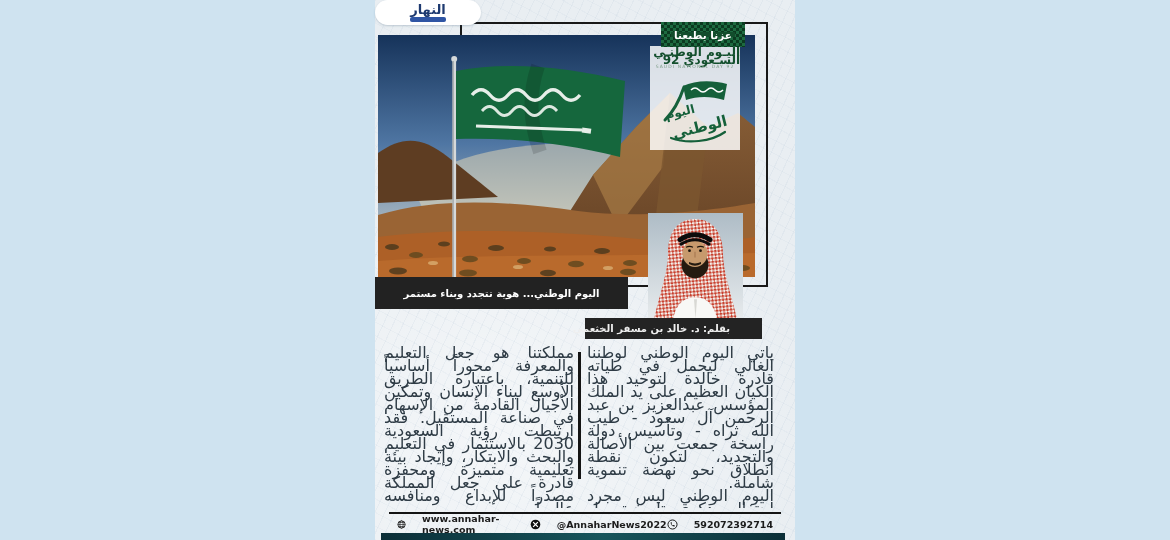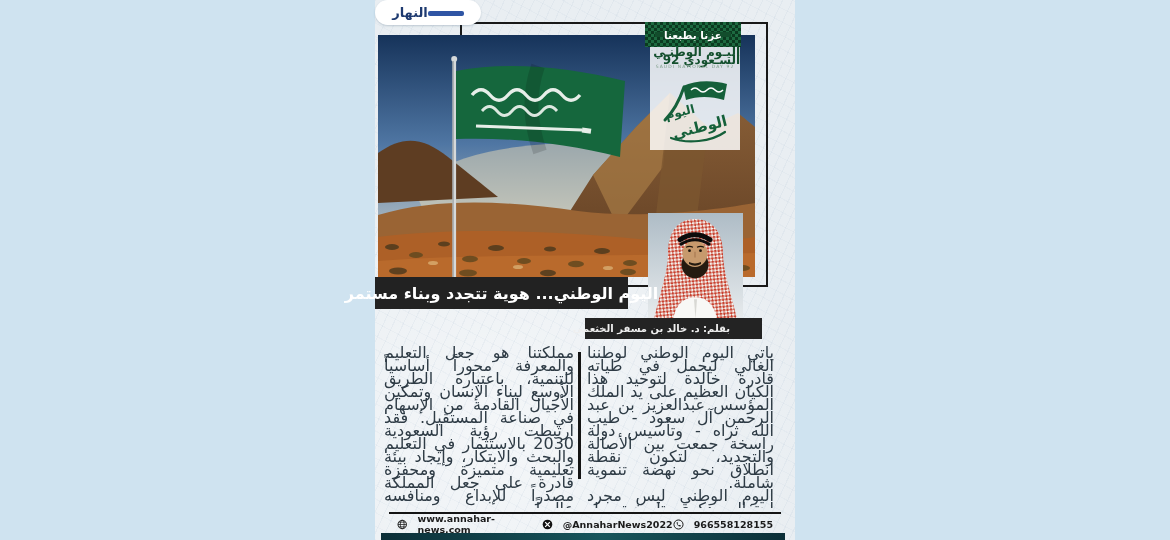--- a/index.html
+++ b/index.html
@@ -18,39 +18,39 @@
       repeating-linear-gradient(28deg, rgba(150,175,200,0.07) 0 1px, transparent 1px 12px),
       radial-gradient(circle at 30% 80%, rgba(255,255,255,0.5), transparent 60%);
   }
   .abs { position:absolute; }
 
   
   .logo-card {
     left:0; top:9; width:106px; height:25px;
     background:#ffffff; border-radius:13px;
     box-shadow:0 1px 2px rgba(60,90,120,0.25);
-    display:flex; flex-direction:row; align-items:center; justify-content:center;
+    display:flex; flex-direction:column; align-items:center; justify-content:center;
     z-index:6;
   }
   .logo-text { color:#1e3a70; font-weight:bold; font-size:13px; line-height:13px; }
   .logo-underbar { width:36px; height:5px; background:#2f55a4; border-radius:2px; margin-top:1px; }
 
   
   .frame {
     left:85px; top:22px; width:308px; height:265px;
     border:2.4px solid #181818; z-index:1;
   }
 
   
   .photo { left:3px; top:35px; width:377px; height:242px; z-index:2; }
   .photo svg { display:block; width:100%; height:100%; }
 
   
   .badge {
-    left:270px; top:22px; width:96px; height:25px; z-index:5;
+    left:286px; top:22px; width:84px; height:25px; z-index:5;
     background:repeating-conic-gradient(#0b3a20 0% 25%, #1d6a40 0% 50%);
     background-size:6px 6px; padding:10px;
   }
   .badge-inner {
     width:100%; height:100%; background:#124d2c;
     display:flex; align-items:center; justify-content:center;
   }
   .badge-inner span { color:#ffffff; font-weight:bold; font-size:10.5px; }
 
   
@@ -67,21 +67,21 @@
   
   .portrait { left:273px; top:213px; width:95px; height:106px; z-index:3; }
   .portrait svg { display:block; width:100%; height:100%; }
 
   
   .headline-bar {
     left:0; top:277px; width:253px; height:32px; z-index:4;
     background:#222222; display:flex; align-items:center; justify-content:center;
   }
   .headline-bar span {
-    color:#ffffff; font-weight:bold; font-size:16px; direction:rtl; white-space:nowrap;
+    color:#ffffff; font-weight:bold; font-size:10px; direction:rtl; white-space:nowrap;
   }
 
   
   .byline-bar {
     left:210px; top:318px; width:177px; height:21px; z-index:5;
     background:#232323; display:flex; align-items:center; justify-content:flex-end;
     padding-right:32px;
   }
   .byline-bar span { color:#efefef; font-size:10px; font-weight:bold; direction:rtl; white-space:nowrap; }
 
@@ -96,21 +96,21 @@
   .col-right { left:212px; width:187px; }
   .col-left  { left:9px;  width:190px; }
 
   
   .footer-line { left:14px; top:512px; width:392px; height:2.4px; background:#141414; }
   .footer-row {
     left:14px; top:516px; width:392px; height:16px;
     display:flex; align-items:center; justify-content:space-between;
     padding:0 8px;
   }
-  .footer-item { display:flex; align-items:center; gap:10px; }
+  .footer-item { display:flex; align-items:center; gap:16px; }
   .footer-item svg { width:11px; height:11px; }
   .footer-item span { font-size:9.5px; font-weight:bold; color:#1b1b1b; }
   .bottom-bar {
     left:6px; top:533px; width:404px; height:7px;
     background:linear-gradient(90deg,#0c2f38,#17555c 55%,#0c2f38);
   }
 </style>
 </head>
 <body>
 
@@ -283,19 +283,19 @@
         <circle cx="8" cy="8" r="7" fill="#111111"></circle>
         <path d="M4.6,4.6 L11.4,11.4 M11.4,4.6 L4.6,11.4" stroke="#ffffff" stroke-width="1.8"></path>
       </svg>
       <span>@AnnaharNews2022</span>
     </div>
     <div class="footer-item">
       <svg viewBox="0 0 16 16">
         <circle cx="8" cy="8" r="6.6" fill="none" stroke="#111111" stroke-width="1.4"></circle>
         <path d="M5.3,4.8 C5.1,8.6 7.6,11.1 11.2,11 L11.1,9.2 L9.2,8.6 L8.4,9.3 C7.3,8.9 6.6,8.1 6.4,7 L7.2,6.3 L6.8,4.7 Z" fill="#111111"></path>
       </svg>
-      <span>966558128155</span>
+      <span>592072392714</span>
     </div>
   </div>
 
   <div class="abs bottom-bar"></div>
 
 </div>
 
 </body></html>

